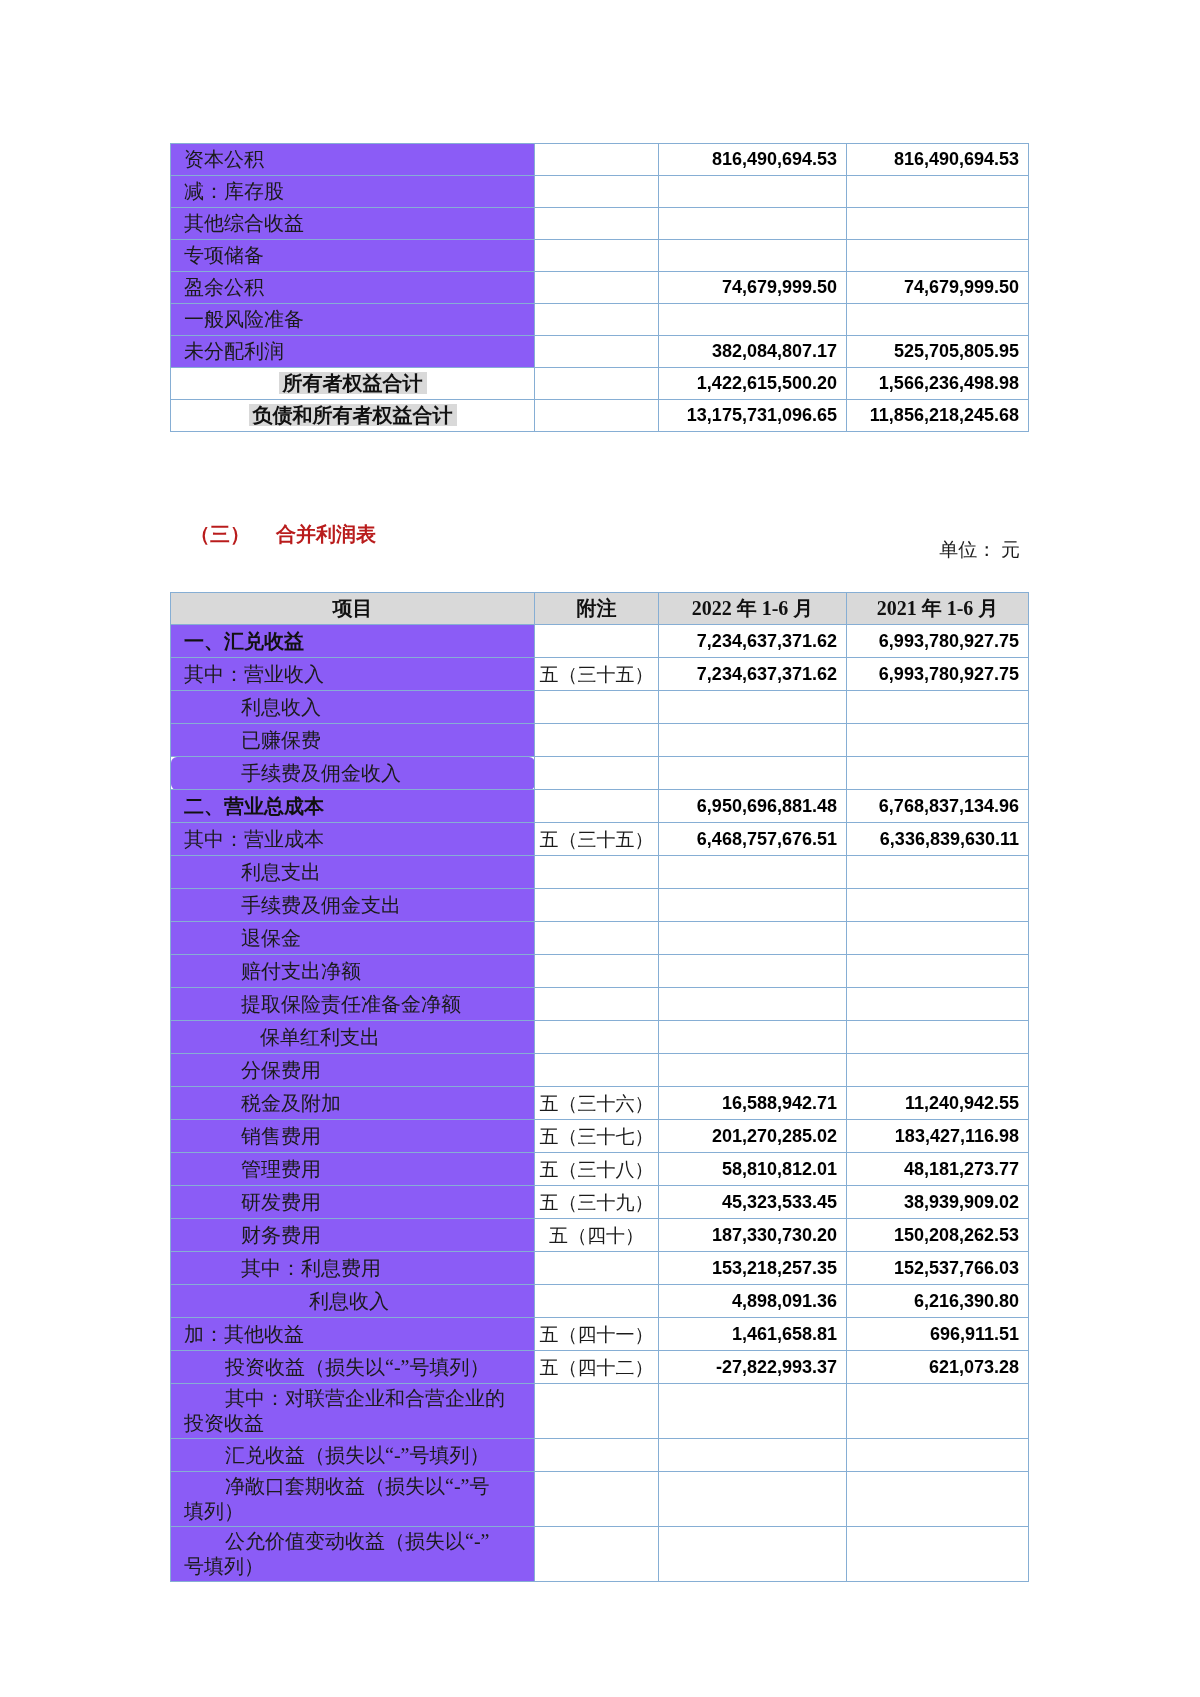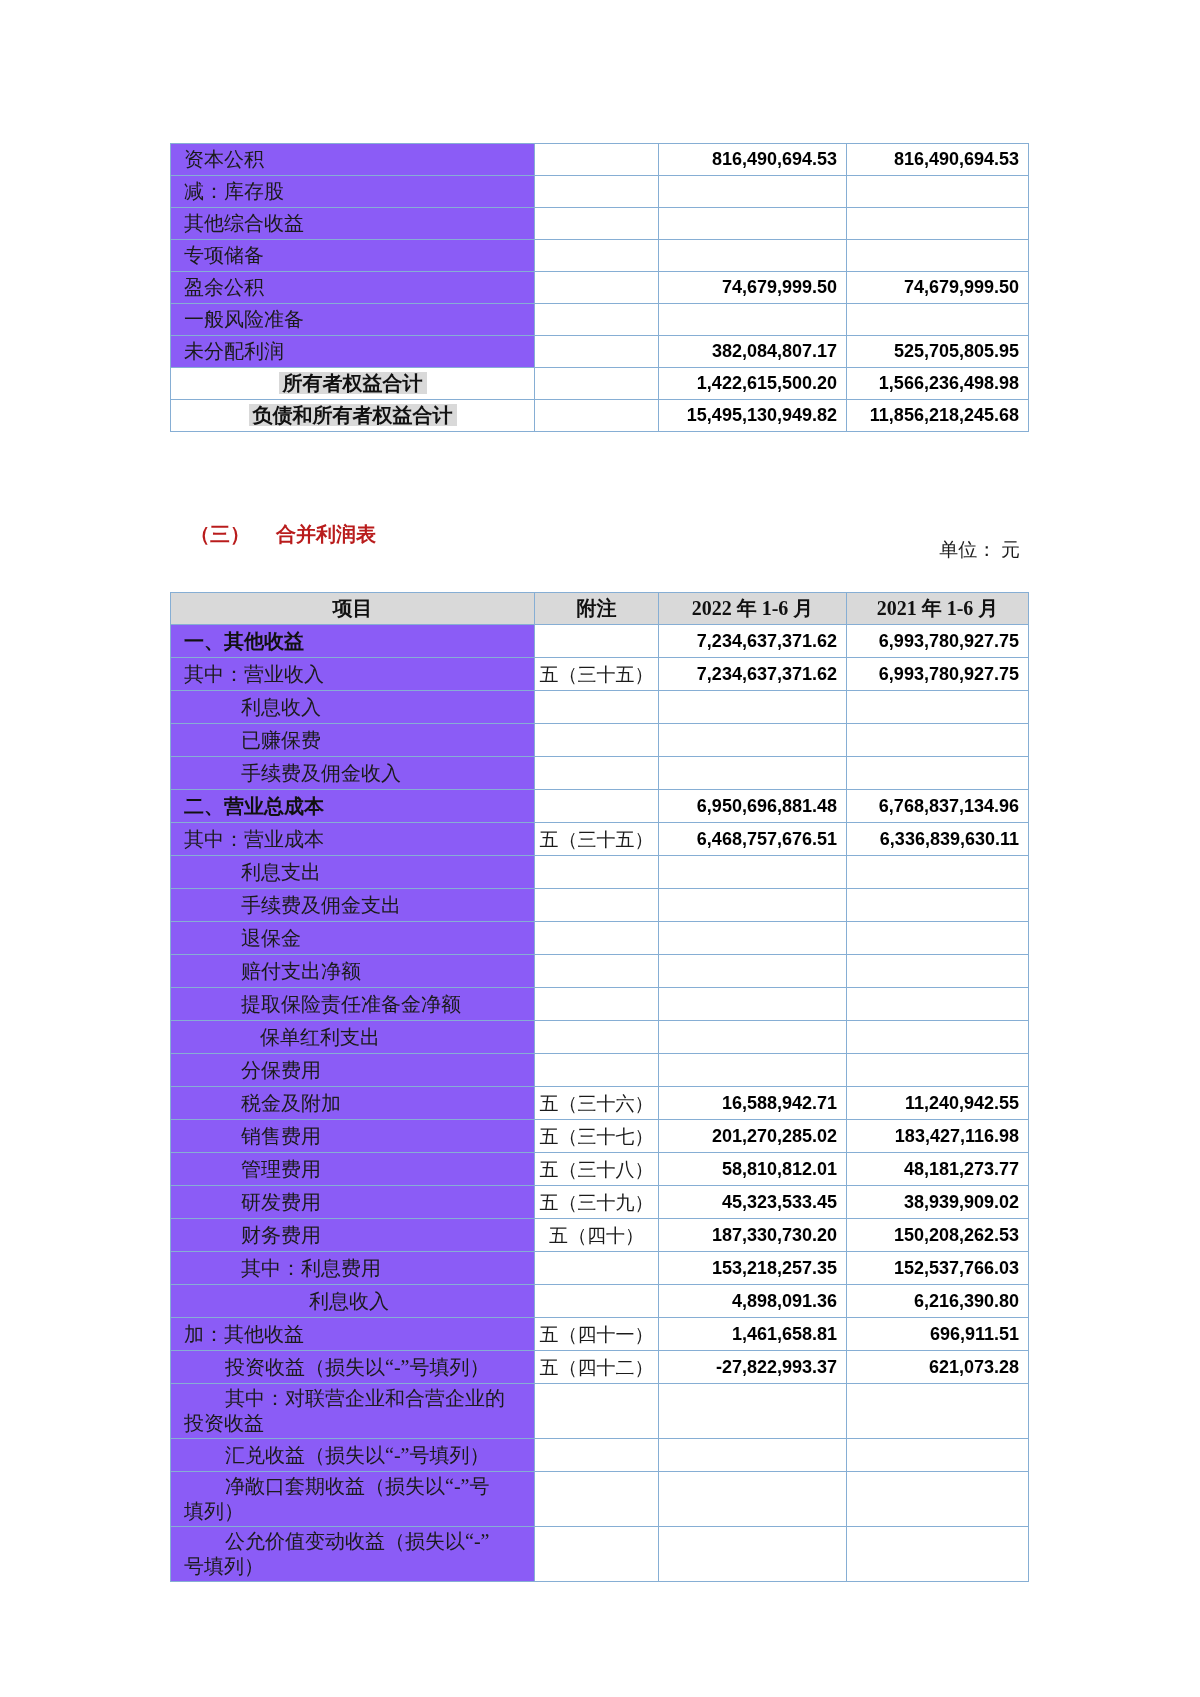--- a/index.html
+++ b/index.html
@@ -90,21 +90,21 @@
         </tr>
         <tr>
           <td class="lbl-total"><span class="hl">所有者权益合计</span></td>
           <td class="note"></td>
           <td class="num">1,422,615,500.20</td>
           <td class="num">1,566,236,498.98</td>
         </tr>
         <tr>
           <td class="lbl-total"><span class="hl">负债和所有者权益合计</span></td>
           <td class="note"></td>
-          <td class="num">15,495,130,949.82</td>
+          <td class="num">13,175,731,096.65</td>
           <td class="num">11,856,218,245.68</td>
         </tr>
       </tbody>
   </table>
 
   <div class="section-heading">
     <span>（三）</span><span class="gap"></span><span>合并利润表</span>
   </div>
 
   <div class="unit-line">单位： 元</div>
@@ -119,21 +119,21 @@
     <thead>
       <tr>
         <th>项目</th>
         <th>附注</th>
         <th>2022 年 1-6 月</th>
         <th>2021 年 1-6 月</th>
       </tr>
     </thead>
     <tbody>
         <tr>
-          <td class="lbl bold" style="text-indent: 0px;">一、其他收益</td>
+          <td class="lbl bold" style="text-indent: 0px;">一、汇兑收益</td>
           <td class="note"></td>
           <td class="num">7,234,637,371.62</td>
           <td class="num">6,993,780,927.75</td>
         </tr>
         <tr>
           <td class="lbl" style="text-indent: 0px;">其中：营业收入</td>
           <td class="note">五（三十五）</td>
           <td class="num">7,234,637,371.62</td>
           <td class="num">6,993,780,927.75</td>
         </tr>
@@ -143,21 +143,21 @@
           <td class="num"></td>
           <td class="num"></td>
         </tr>
         <tr>
           <td class="lbl" style="text-indent: 57px;">已赚保费</td>
           <td class="note"></td>
           <td class="num"></td>
           <td class="num"></td>
         </tr>
         <tr>
-          <td class="lbl" style="text-indent: 57px;">手续费及佣金收入</td>
+          <td class="lbl" style="text-indent: 57px; border-radius: 6px;">手续费及佣金收入</td>
           <td class="note"></td>
           <td class="num"></td>
           <td class="num"></td>
         </tr>
         <tr>
           <td class="lbl bold" style="text-indent: 0px;">二、营业总成本</td>
           <td class="note"></td>
           <td class="num">6,950,696,881.48</td>
           <td class="num">6,768,837,134.96</td>
         </tr>

